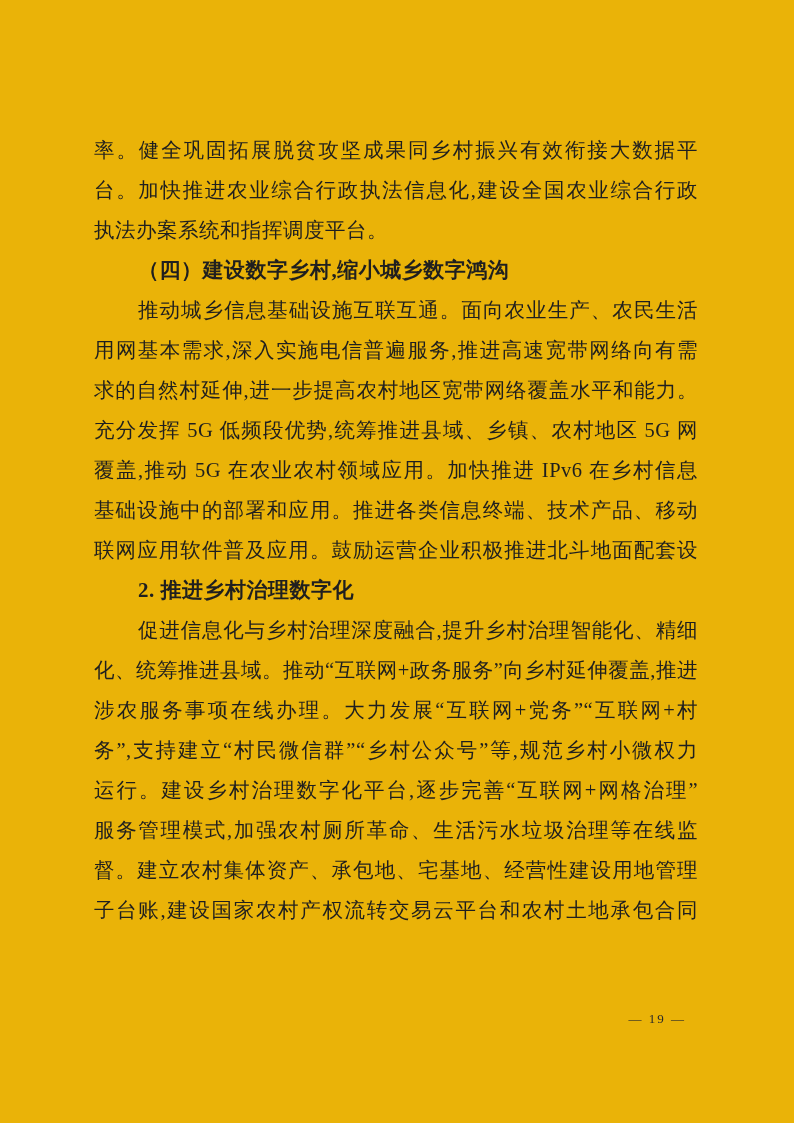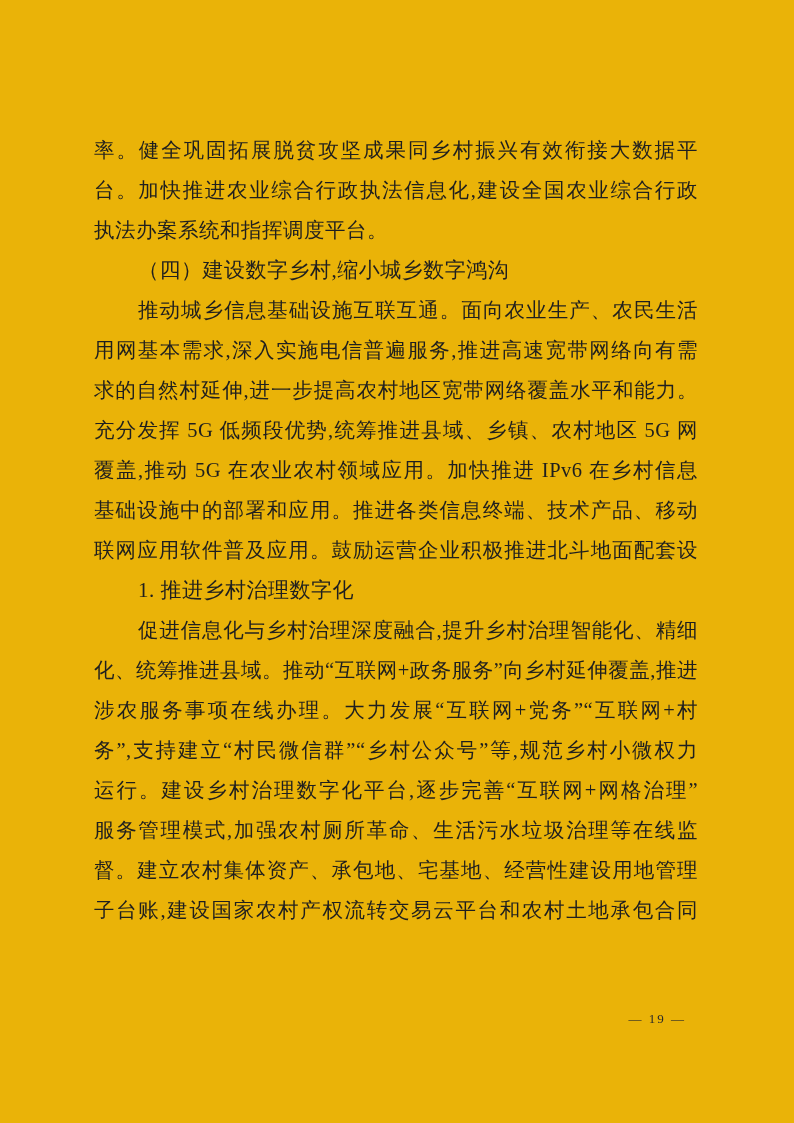--- a/index.html
+++ b/index.html
@@ -34,21 +34,21 @@
     white-space: normal;
     text-align: justify;
     text-align-last: justify;
     height: 40px;
     overflow: hidden;
   }
   .line.indent {
     text-indent: 44px;
   }
   .line.heading {
-    font-weight: normal;
+    font-weight: bold;
     font-size: 21px;
     white-space: nowrap;
     text-align: left;
     text-align-last: left;
   }
   .footer-page-number {
     position: absolute;
     top: 1006px;
     right: 108px;
     font-size: 13px;
@@ -67,21 +67,21 @@
       <div class="line justify">台。加快推进农业综合行政执法信息化,建设全国农业综合行政</div>
       <div class="line">执法办案系统和指挥调度平台。</div>
       <div class="line heading indent">（四）建设数字乡村,缩小城乡数字鸿沟</div>
       <div class="line indent justify">推动城乡信息基础设施互联互通。面向农业生产、农民生活</div>
       <div class="line justify">用网基本需求,深入实施电信普遍服务,推进高速宽带网络向有需</div>
       <div class="line justify">求的自然村延伸,进一步提高农村地区宽带网络覆盖水平和能力。</div>
       <div class="line justify">充分发挥 5G 低频段优势,统筹推进县域、乡镇、农村地区 5G 网络</div>
       <div class="line justify">覆盖,推动 5G 在农业农村领域应用。加快推进 IPv6 在乡村信息</div>
       <div class="line justify">基础设施中的部署和应用。推进各类信息终端、技术产品、移动互</div>
       <div class="line justify">联网应用软件普及应用。鼓励运营企业积极推进北斗地面配套设</div>
-      <div class="line heading indent">1. 推进乡村治理数字化</div>
+      <div class="line heading indent">2. 推进乡村治理数字化</div>
       <div class="line indent justify">促进信息化与乡村治理深度融合,提升乡村治理智能化、精细</div>
       <div class="line justify">化、统筹推进县域。推动“互联网+政务服务”向乡村延伸覆盖,推进</div>
       <div class="line justify">涉农服务事项在线办理。大力发展“互联网+党务”“互联网+村</div>
       <div class="line justify">务”,支持建立“村民微信群”“乡村公众号”等,规范乡村小微权力</div>
       <div class="line justify">运行。建设乡村治理数字化平台,逐步完善“互联网+网格治理”</div>
       <div class="line justify">服务管理模式,加强农村厕所革命、生活污水垃圾治理等在线监</div>
       <div class="line justify">督。建立农村集体资产、承包地、宅基地、经营性建设用地管理电</div>
       <div class="line justify">子台账,建设国家农村产权流转交易云平台和农村土地承包合同</div>
     </div>
   <div class="footer-page-number">— 19 —</div>

